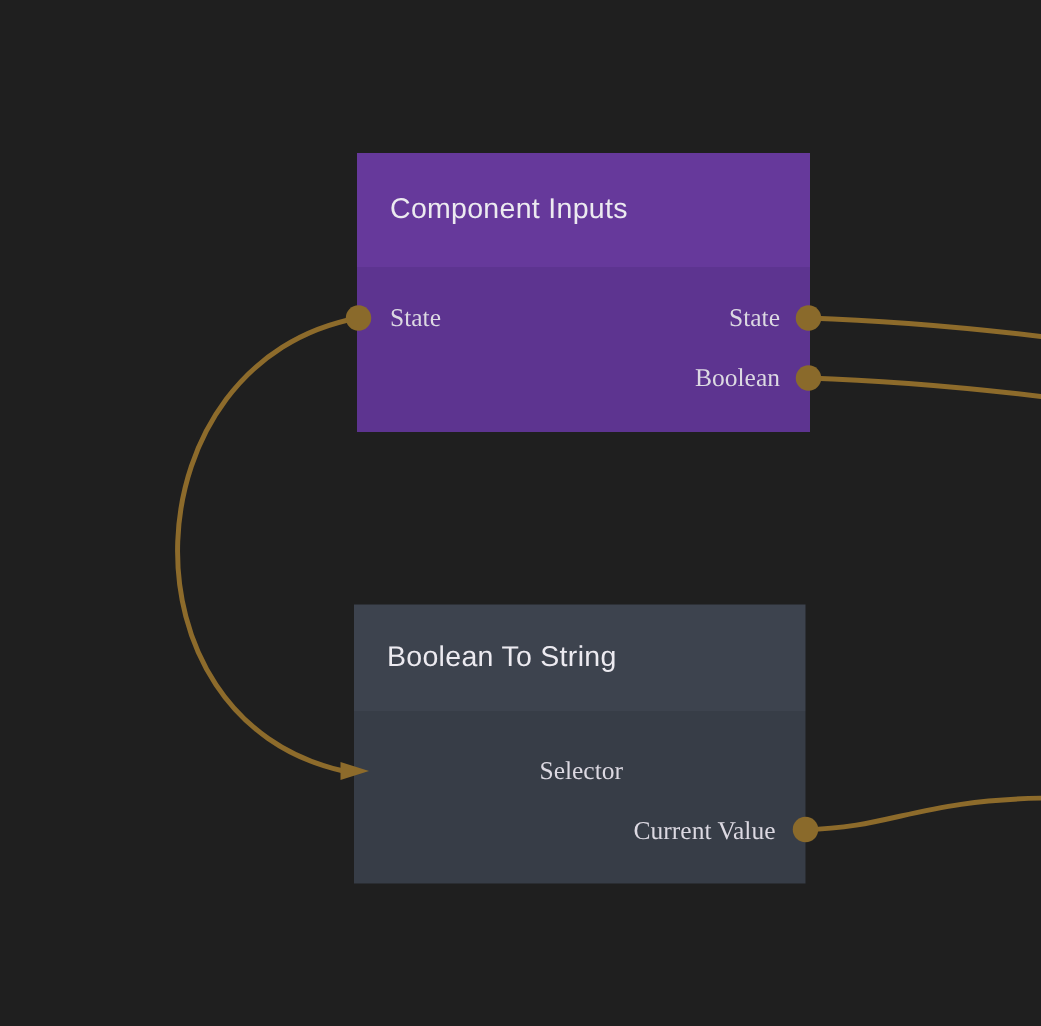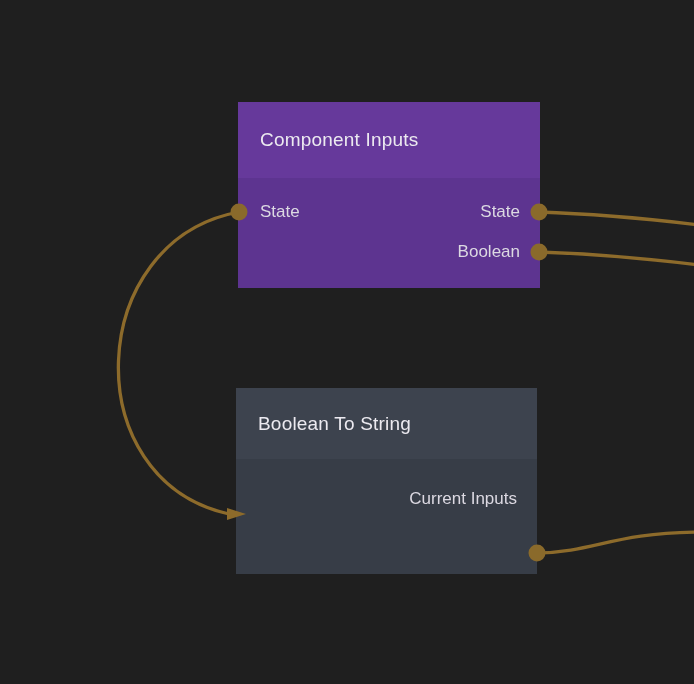--- a/index.html
+++ b/index.html
@@ -36,34 +36,35 @@
     font-weight:400;
     letter-spacing:.2px;
     white-space:nowrap;
   }
   .node .body{box-sizing:border-box;padding:0 20px 0 22px;}
   .port-row{
     display:flex;
     align-items:center;
     height:40px;
     justify-content:center;
+    font-family:Liberation Serif, serif;
   }
   .port-label{
     color:var(--port-text);
     font-size:17px;
     font-weight:400;
     line-height:40px;
     white-space:nowrap;
   }
   .port-label.right{margin-left:auto;}
   
   .node-ci{left:238px;top:102px;width:302px;height:186px;}
   .node-ci .header{height:76px;background:var(--node1-header);}
   .node-ci .body{height:110px;background:var(--node1-body);padding-top:14px;}
-  .node-bts{left:236px;top:388px;width:301px;height:186px;}
+  .node-bts{left:236px;top:403px;width:301px;height:186px;}
   .node-bts .header{height:71px;background:var(--node2-header);}
   .node-bts .body{height:115px;background:var(--node2-body);padding-top:20px;}
   
   svg.wires{
     position:absolute;left:0;top:0;
     width:694px;height:684px;
     pointer-events:none;
   }
   .wire{fill:none;stroke:var(--wire);stroke-width:3.3;stroke-linecap:round;}
   .dot{fill:var(--port-dot);}
@@ -88,21 +89,24 @@
       </div>
     </div>
   </div>
 
   <div class="node node-bts">
     <div class="header">
       <span class="title">Boolean To String</span>
     </div>
     <div class="body">
       <div class="port-row">
-        <span class="port-label right">Current Inputs</span>
+        <span class="port-label left">Selector</span>
+      </div>
+      <div class="port-row">
+        <span class="port-label right">Current Value</span>
       </div>
     </div>
   </div>
 
   <svg class="wires" viewBox="0 0 694 684" xmlns="http://www.w3.org/2000/svg">
 
     <path class="wire" d="M 239 212 C 85 240 75 480 229 514"></path>
     <polygon class="arrowhead" points="227,508 246,514 227,520"></polygon>
 
     <path class="wire" d="M 539 212 C 600 214 650 219 700 225"></path>

